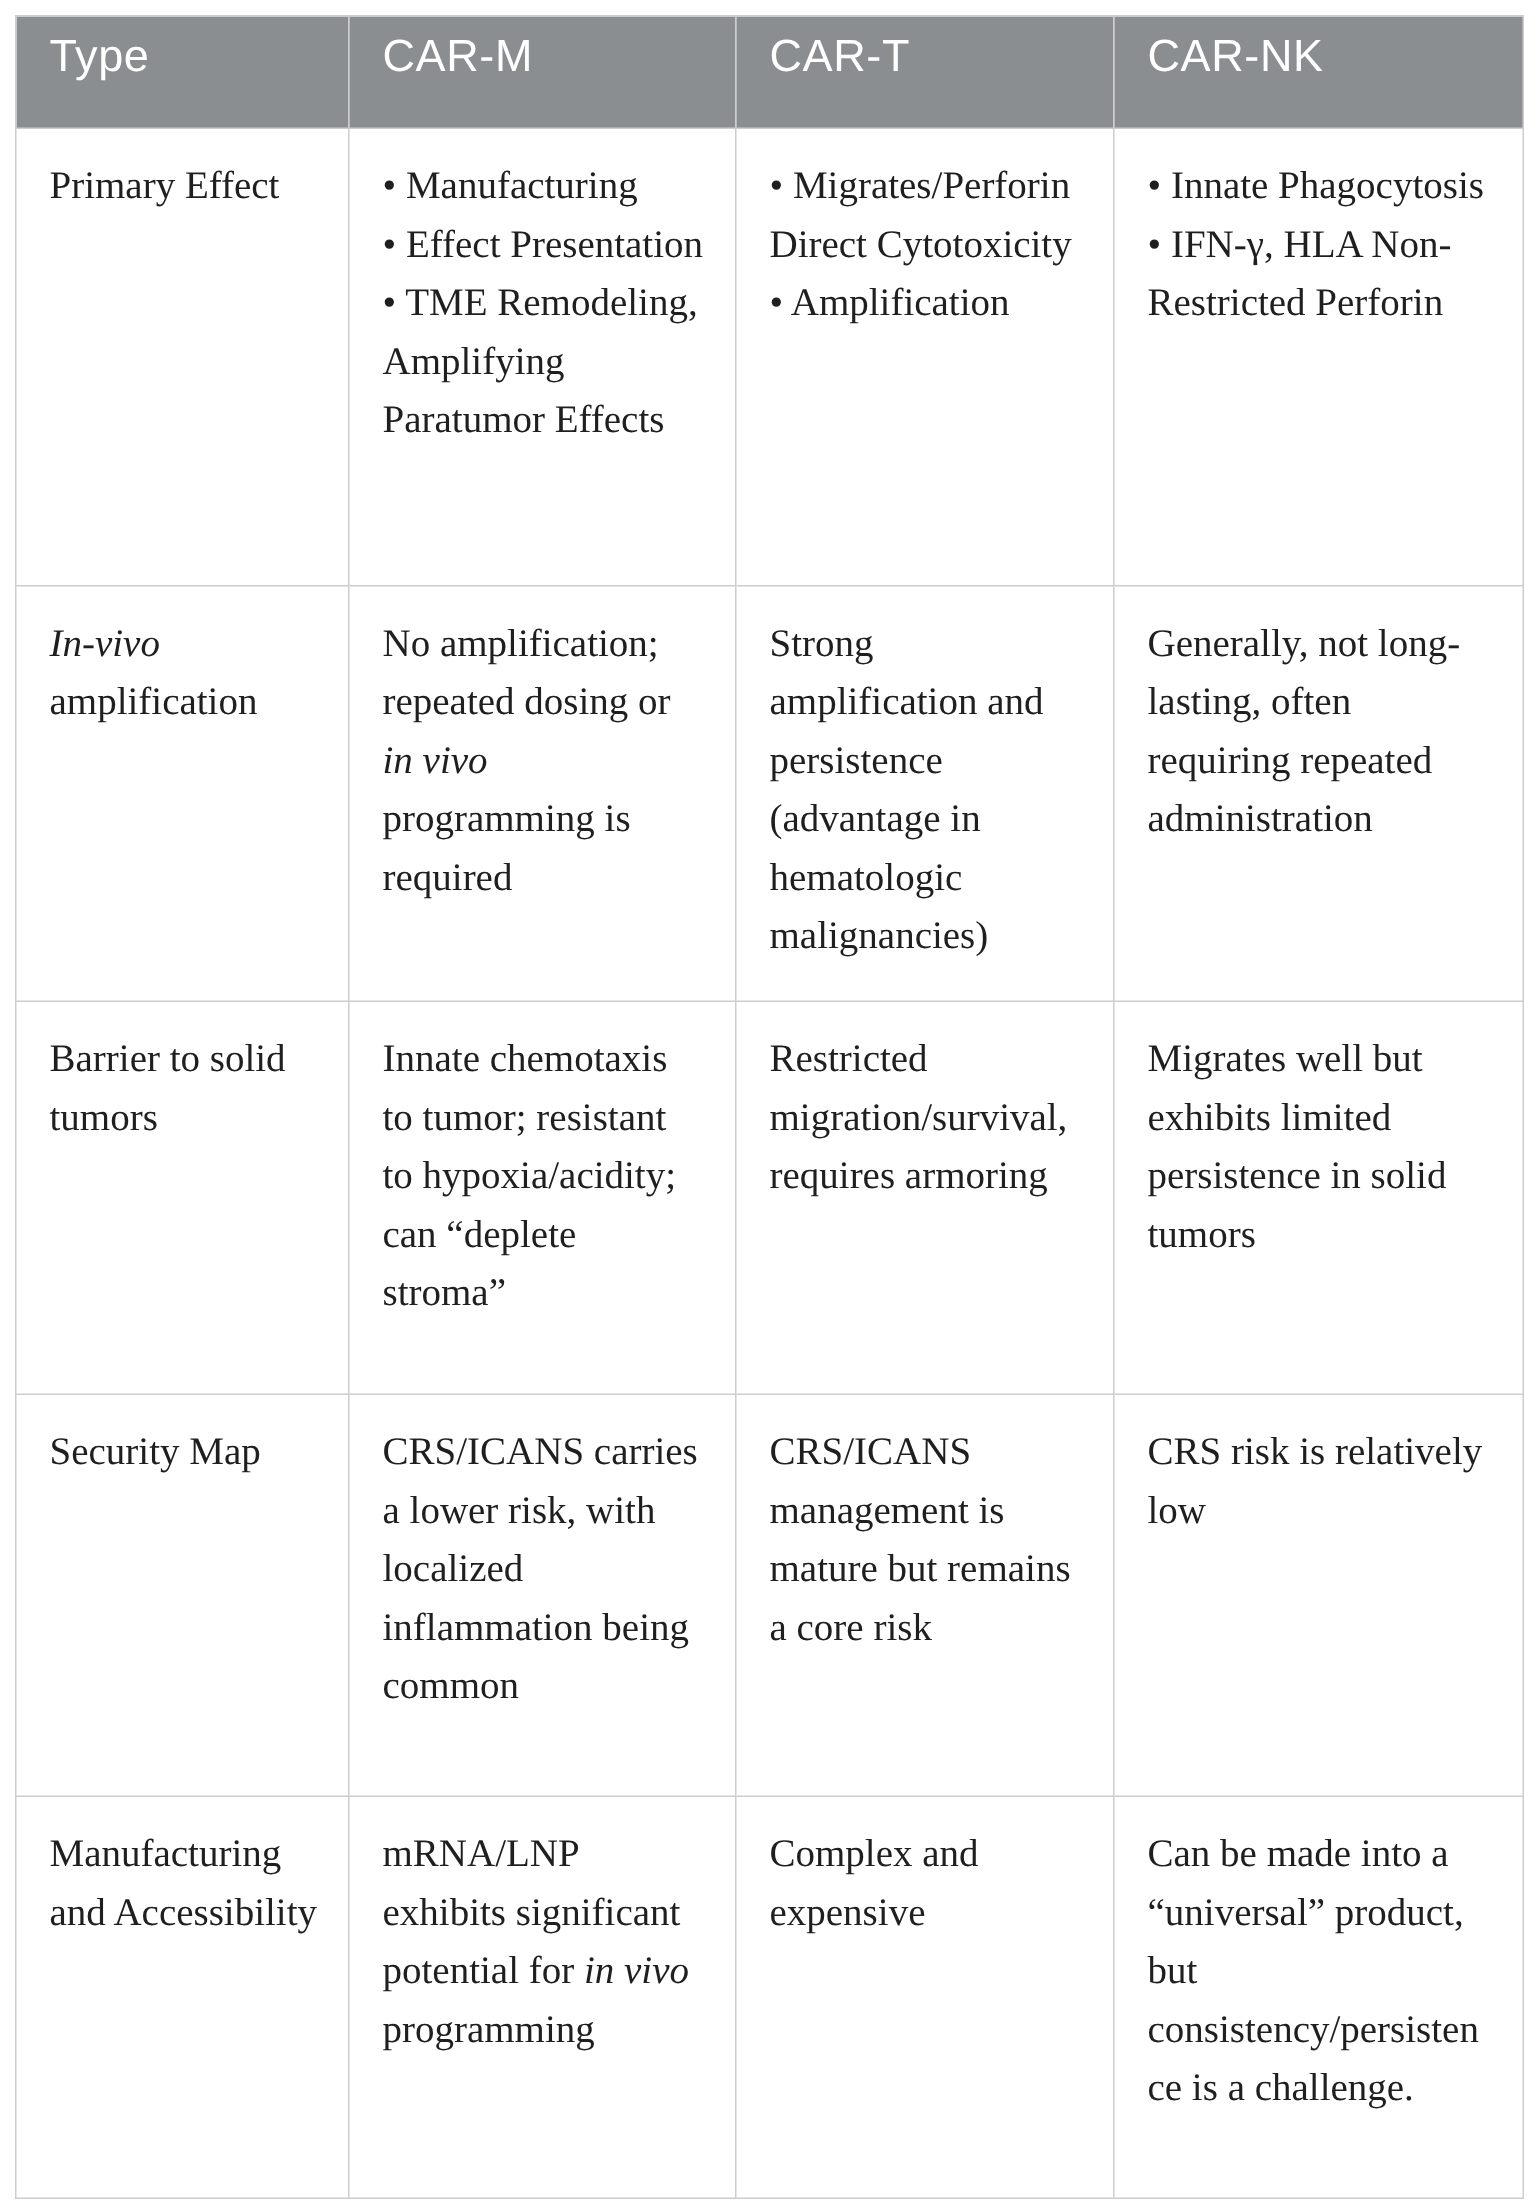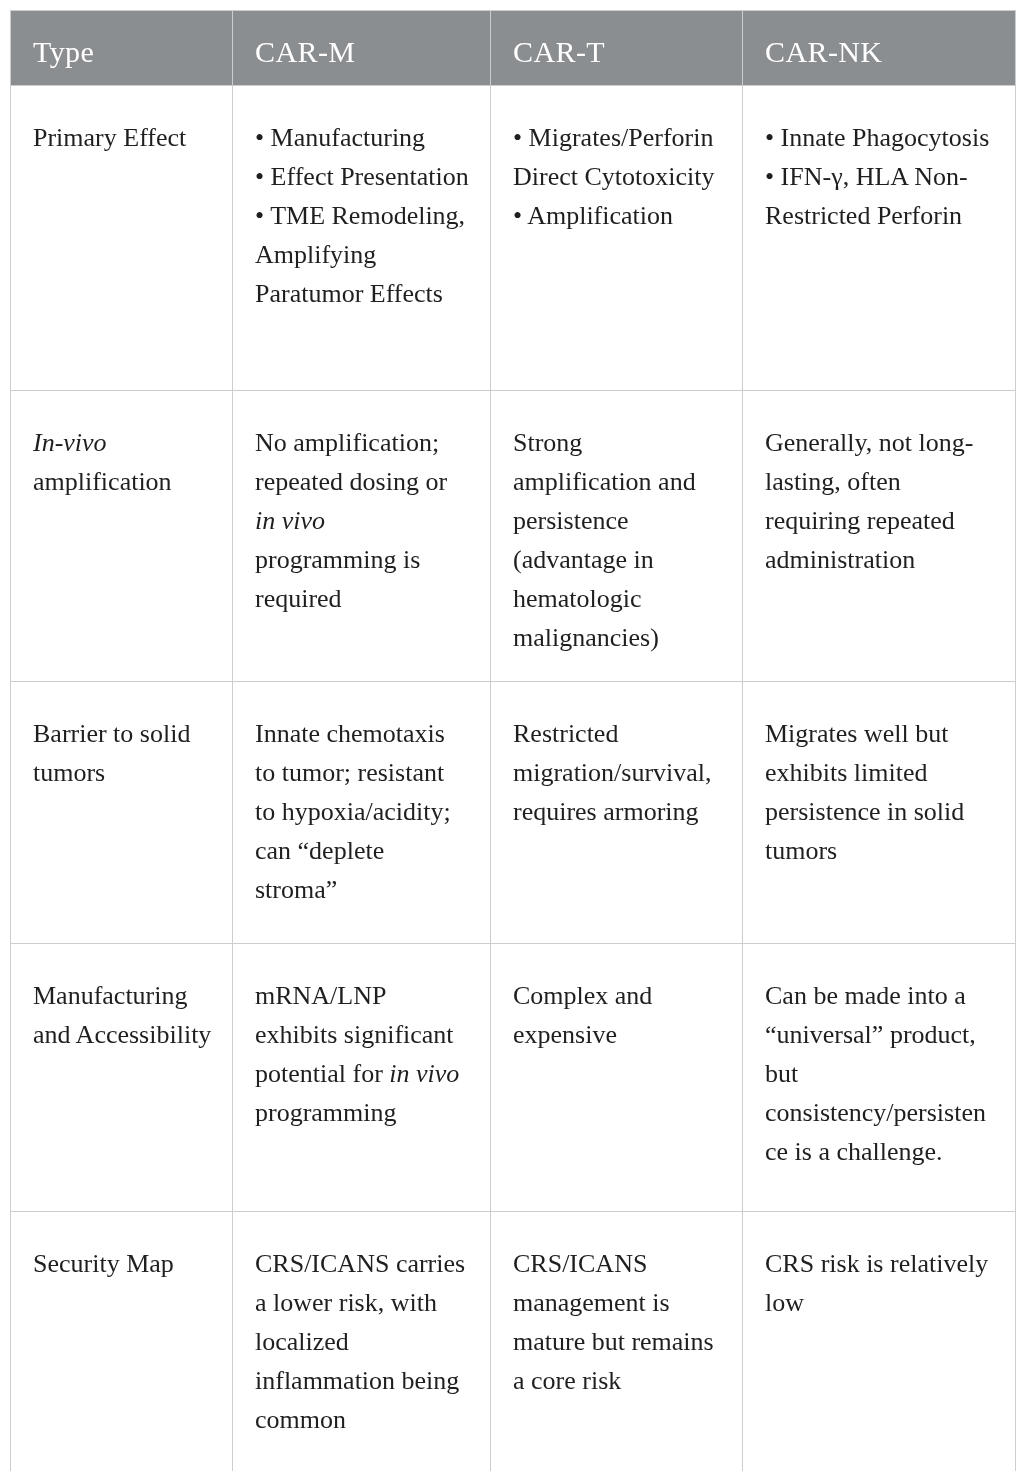--- a/index.html
+++ b/index.html
@@ -32,31 +32,31 @@
     border: 1px solid var(--border);
     text-align: left;
     vertical-align: top;
     font-weight: normal;
     overflow-wrap: break-word;
   }
   thead tr { height: 75px; }
   thead th {
     background: var(--header-background);
     color: var(--header-text);
-    font-family: Liberation Serif, serif;
+    font-family: Liberation Sans, sans-serif;
     font-size: 30px;
     font-weight: 400;
     letter-spacing: 0.4px;
     vertical-align: middle;
-    padding: 24px 18px 10px 22px;
+    padding: 10px 18px 10px 22px;
   }
   tbody th, tbody td {
     font-size: 26px;
     line-height: 1.5;
-    padding: 32px 20px 24px 22px;
+    padding: 18px 20px 24px 22px;
   }
   tbody tr:nth-child(1) { height: 305px; }
   tbody tr:nth-child(2) { height: 268px; }
   tbody tr:nth-child(3) { height: 262px; }
   tbody tr:nth-child(4) { height: 268px; }
   tbody tr:nth-child(5) { height: 268px; }
 
   .block { margin: 0; }
   .dot { display: inline; }
   i { font-style: italic; }
@@ -122,41 +122,41 @@
           </td>
           <td>
             <div class="block"><span>Restricted migration/survival, requires armoring</span></div>
           </td>
           <td>
             <div class="block"><span>Migrates well but exhibits limited persistence in solid tumors</span></div>
           </td>
         </tr>
         <tr>
           <th scope="row">
+            <div class="block"><span>Security Map</span></div>
+          </th>
+          <td>
+            <div class="block"><span>CRS/ICANS carries a lower risk, with localized inflammation being common</span></div>
+          </td>
+          <td>
+            <div class="block"><span>CRS/ICANS management is mature but remains a core risk</span></div>
+          </td>
+          <td>
+            <div class="block"><span>CRS risk is relatively low</span></div>
+          </td>
+        </tr>
+        <tr>
+          <th scope="row">
             <div class="block"><span>Manufacturing and Accessibility</span></div>
           </th>
           <td>
             <div class="block"><span>mRNA/LNP exhibits significant potential for </span><i>in vivo</i><span> programming</span></div>
           </td>
           <td>
             <div class="block"><span>Complex and expensive</span></div>
           </td>
           <td>
             <div class="block"><span>Can be made into a “universal” product, but consistency/persistence is a challenge.</span></div>
           </td>
         </tr>
-        <tr>
-          <th scope="row">
-            <div class="block"><span>Security Map</span></div>
-          </th>
-          <td>
-            <div class="block"><span>CRS/ICANS carries a lower risk, with localized inflammation being common</span></div>
-          </td>
-          <td>
-            <div class="block"><span>CRS/ICANS management is mature but remains a core risk</span></div>
-          </td>
-          <td>
-            <div class="block"><span>CRS risk is relatively low</span></div>
-          </td>
-        </tr>
       </tbody>
   </table>
 </div>
 
 </body></html>

